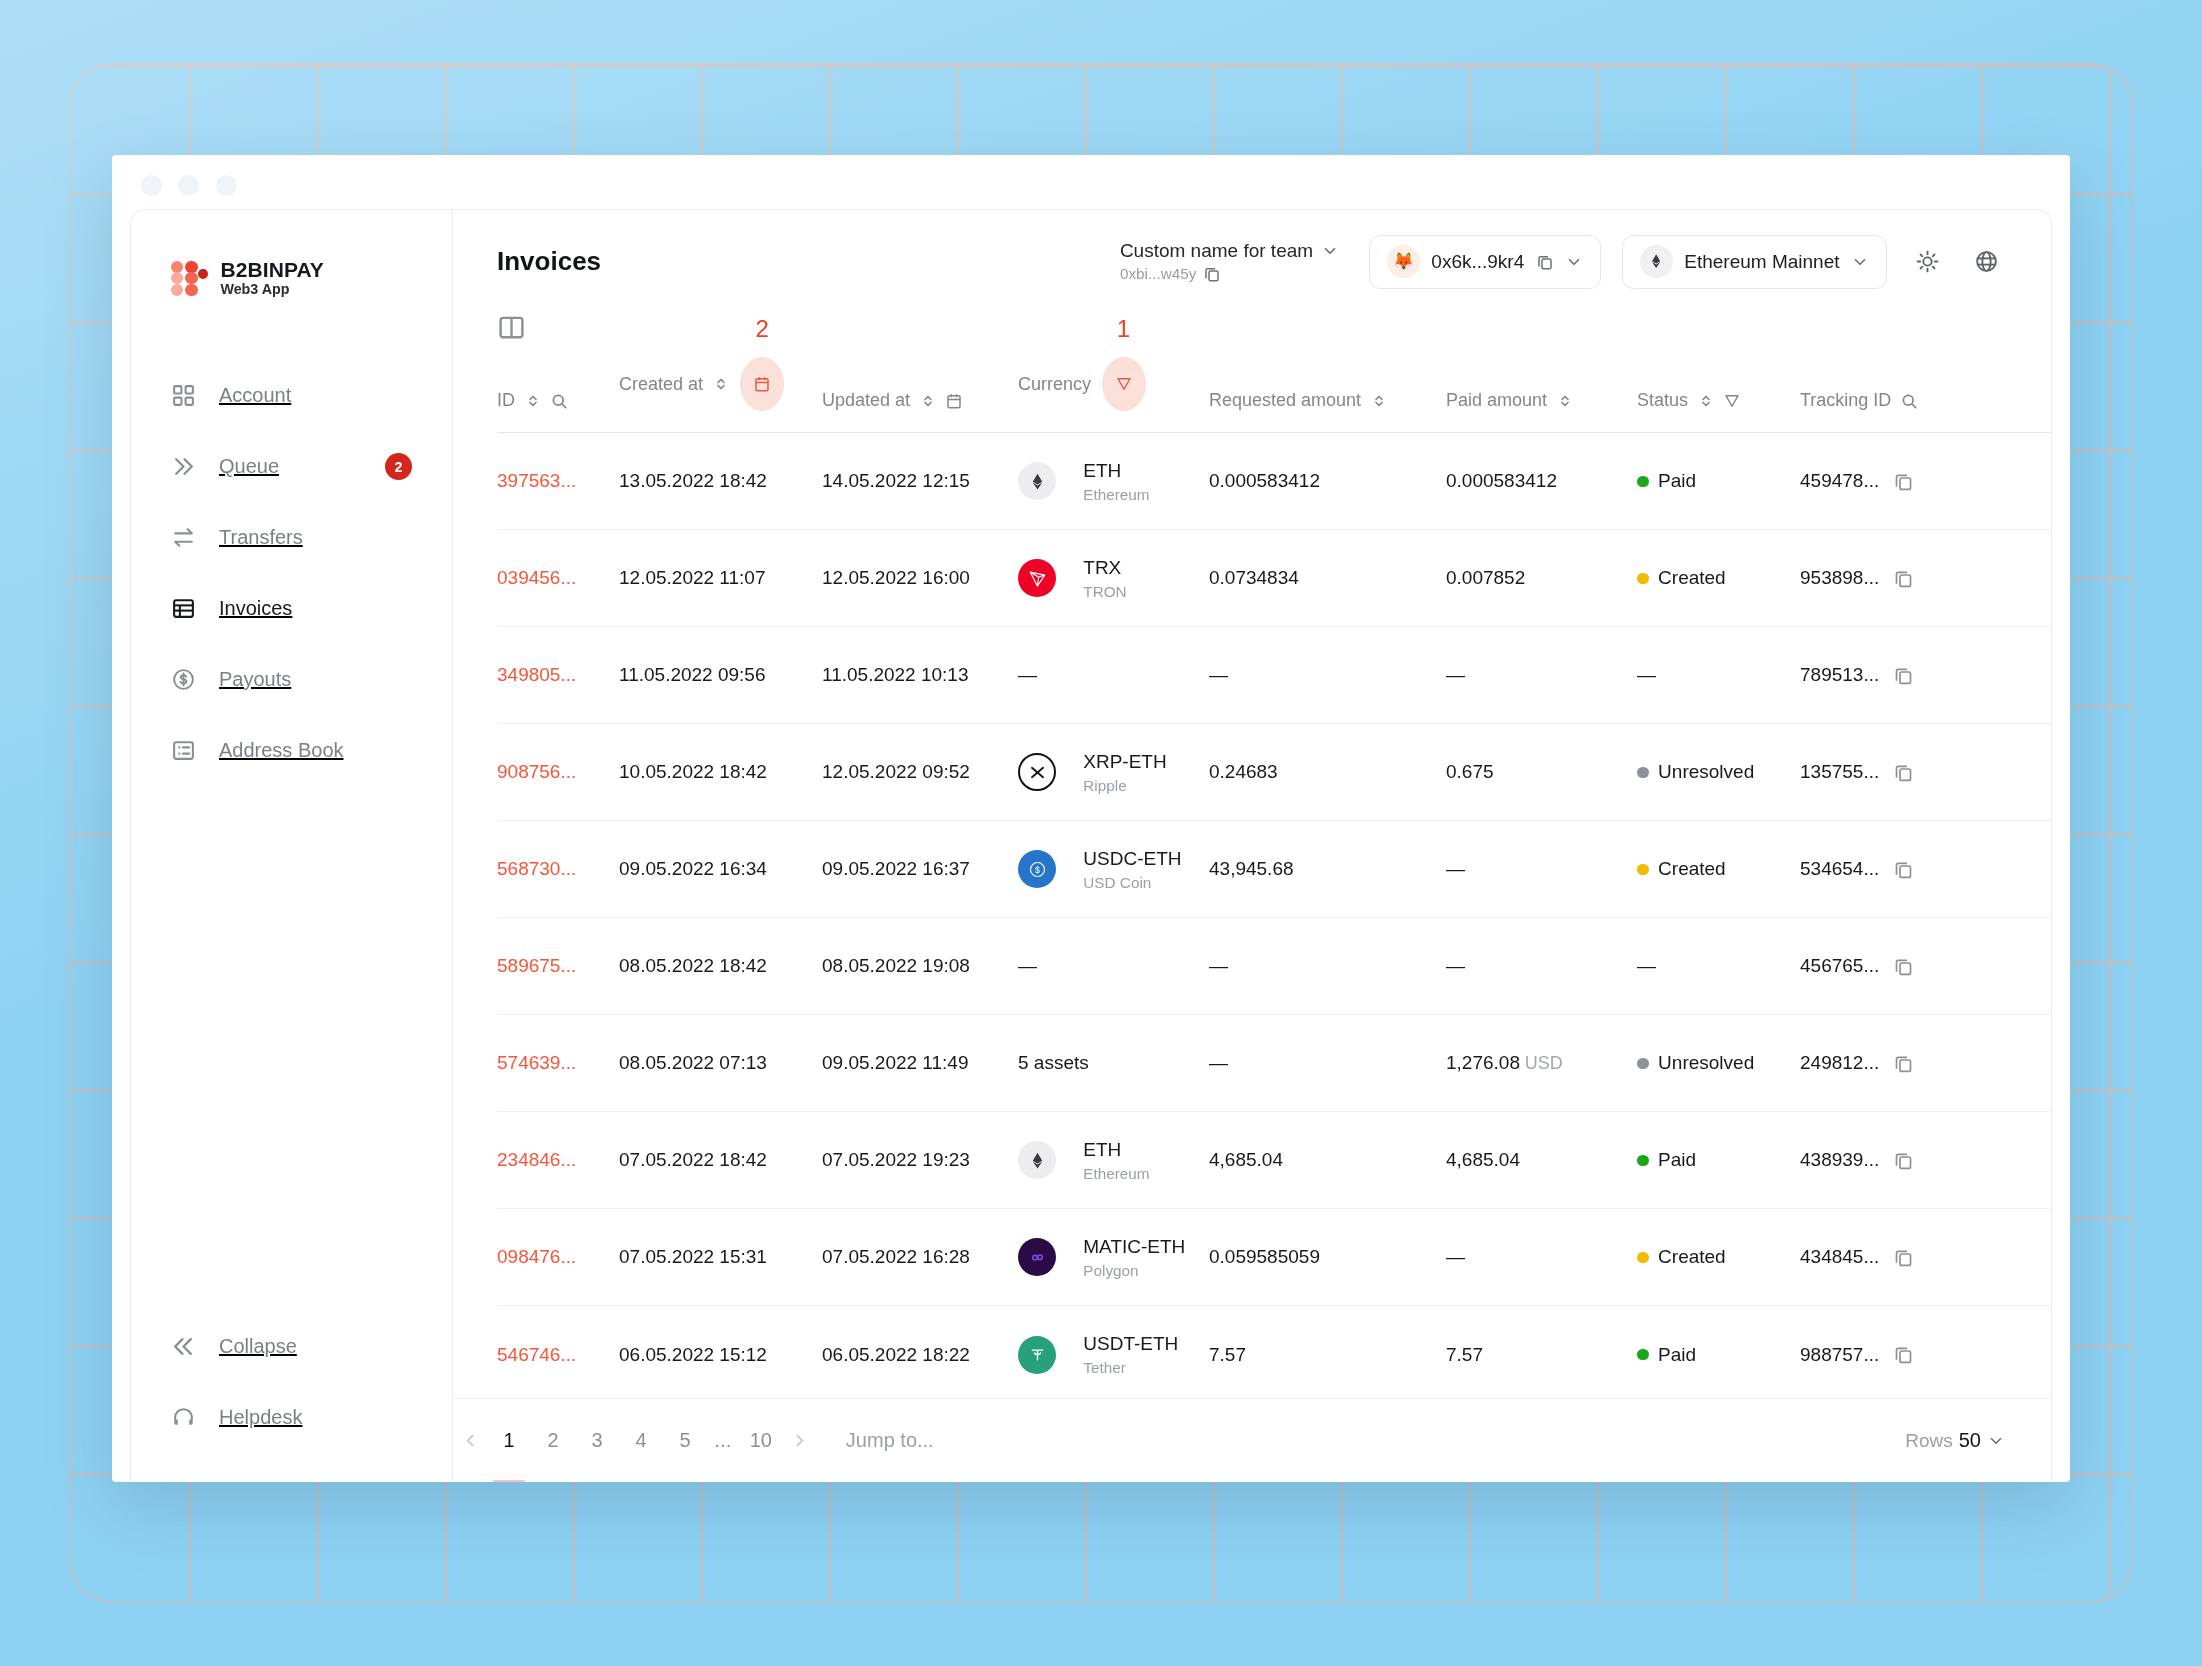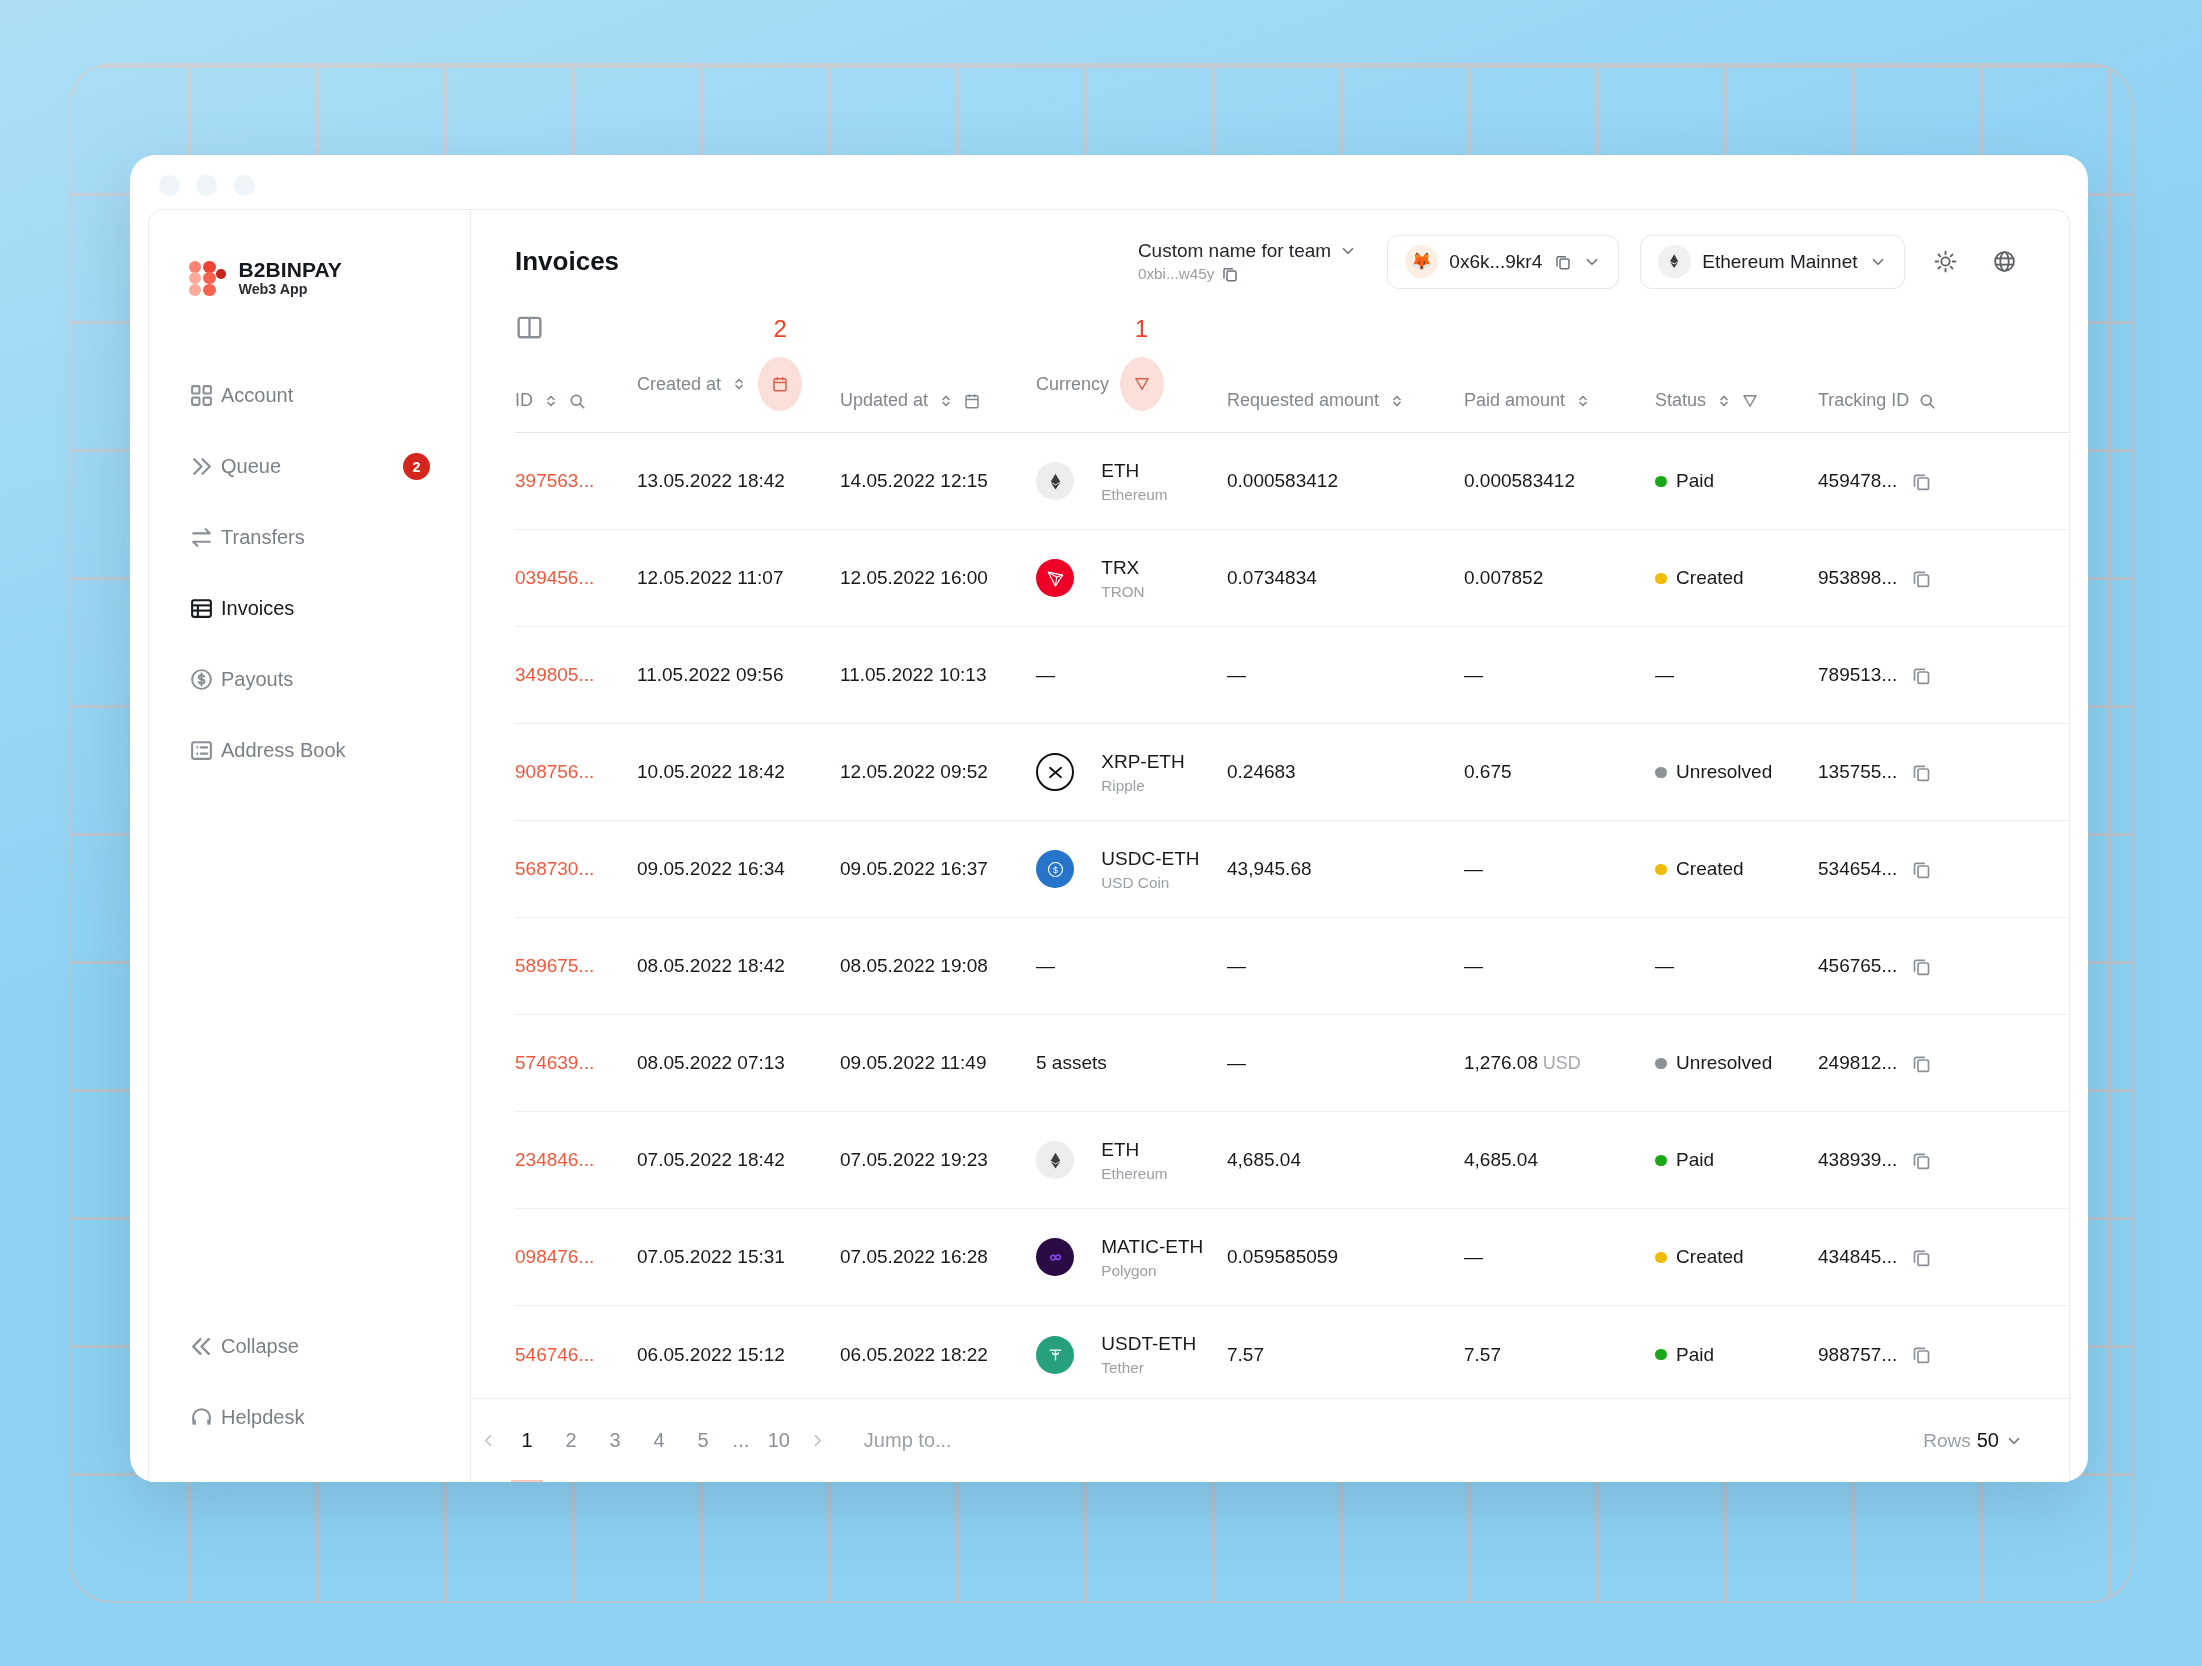--- a/index.html
+++ b/index.html
@@ -31,24 +31,24 @@
   }
   #backdrop-sheen {
     position:absolute; inset:0;
     background: linear-gradient(160deg, rgba(255,255,255,.28), rgba(255,255,255,0) 42%);
     pointer-events:none;
   }
 
   
   #app-window {
     position: absolute;
-    left: 130px;  top: 155px;
+    left: 112px;  top: 155px;
     width: 1958px; height: 1327px;
     background: #ffffff;
-    border-radius: 25px;
+    border-radius: 4px;
     box-shadow: 0 25px 67px rgba(60,90,120,.22);
     overflow: hidden;
   }
   #titlebar {
     height: 61px;
     display: flex; align-items: center;
     padding-left: 29px; gap: 16.3px;
   }
   .traffic-dot { width: 21px; height: 21px; border-radius: 50%; background: #eef4f7; }
 
@@ -83,22 +83,22 @@
   .bm-e { width:9.6px;height:9.6px; background:#c7241b; left:27px;top:8.6px; }
   .bm-f { width:12.4px;height:12.4px; background:#fbaa9c; left:0;  top:23px; }
   .bm-g { width:12.4px;height:12.4px; background:#f7634e; left:14.3px;top:23px; }
   #brand-text { line-height: 1.12; }
   #brand-name { font-size: 21px; font-weight: 700; color: #15181c; letter-spacing: 0.1px; }
   #brand-sub  { font-size: 14.3px; font-weight: 600; color: #2a2d31; }
 
   #nav-main { margin-top: 55px; }
   .nav-item {
     display: flex; align-items: center;
-    height: 71px; padding-left: 40px; gap: 7px;
-    cursor: pointer; position: relative;
+    height: 71px; padding-left: 40px; gap: 23px;
+    cursor: pointer; position: relative; text-decoration: underline;
   }
   .nav-icon { width: 25px; height: 25px; flex: 0 0 25px; color: #8a8f96; display:flex; align-items:center; justify-content:center; }
   .nav-icon svg { width: 100%; height: 100%; display: block; }
   .nav-label { font-size: 20px; color: #7b8086; }
   .nav-item.active .nav-label { color: #16191d; }
   .nav-item.active .nav-icon { color: #16191d; }
   .nav-badge {
     position: absolute; right: 40px;
     width: 27px; height: 27px; border-radius: 50%;
     background: #d4261c; color: #fff;

